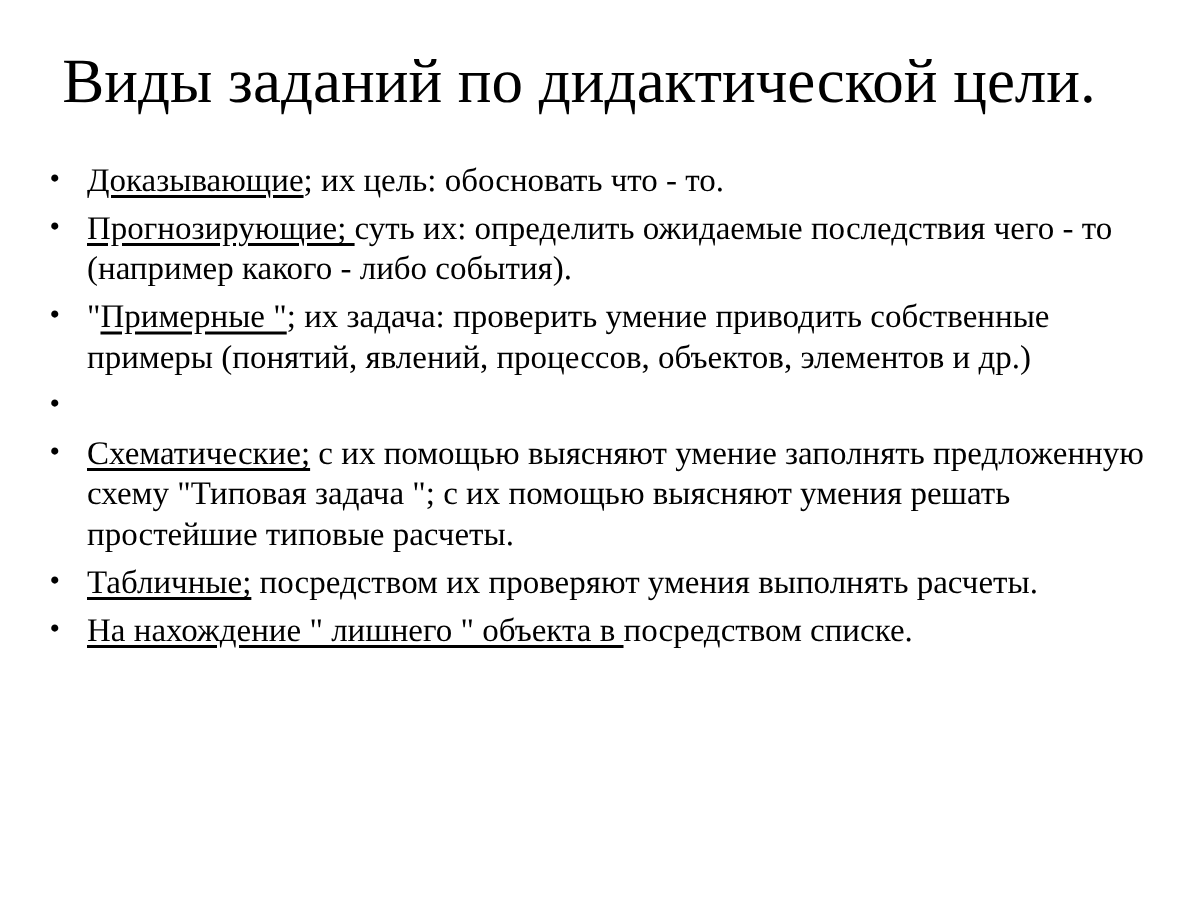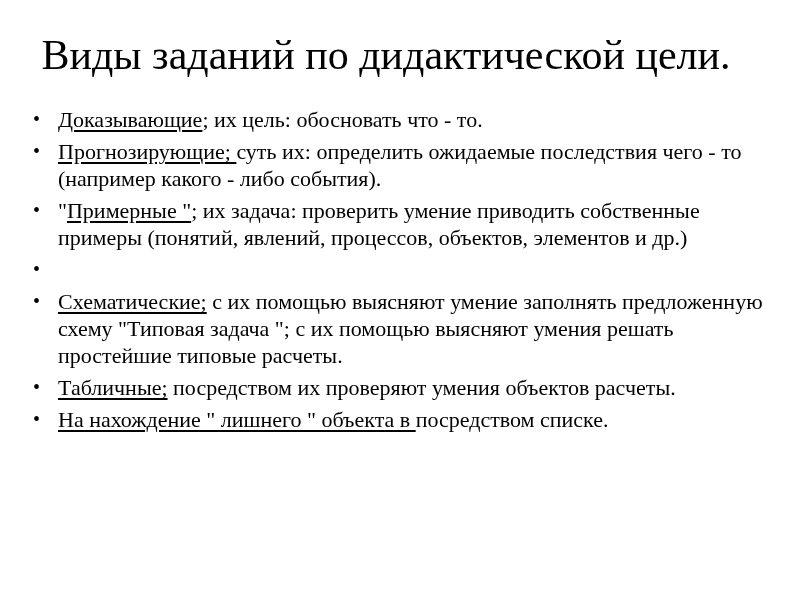--- a/index.html
+++ b/index.html
@@ -72,20 +72,20 @@
       </li>
     <li class="item">
         <span class="bullet">•</span>
       </li>
     <li class="item">
         <span class="bullet">•</span>
         <span class="text"><span></span><span class="u">Схематические;</span><span> с их помощью выясняют умение заполнять предложенную схему "Типовая задача "; с их помощью выясняют умения решать простейшие типовые расчеты.</span></span>
       </li>
     <li class="item">
         <span class="bullet">•</span>
-        <span class="text"><span></span><span class="u">Табличные;</span><span> посредством их проверяют умения объектов расчеты.</span></span>
+        <span class="text"><span></span><span class="u">Табличные;</span><span> посредством их проверяют умения выполнять расчеты.</span></span>
       </li>
     <li class="item">
         <span class="bullet">•</span>
         <span class="text"><span></span><span class="u">На нахождение " лишнего " объекта в </span><span>посредством списке.</span></span>
       </li>
   </ul>
 </div>
 
 </body></html>

